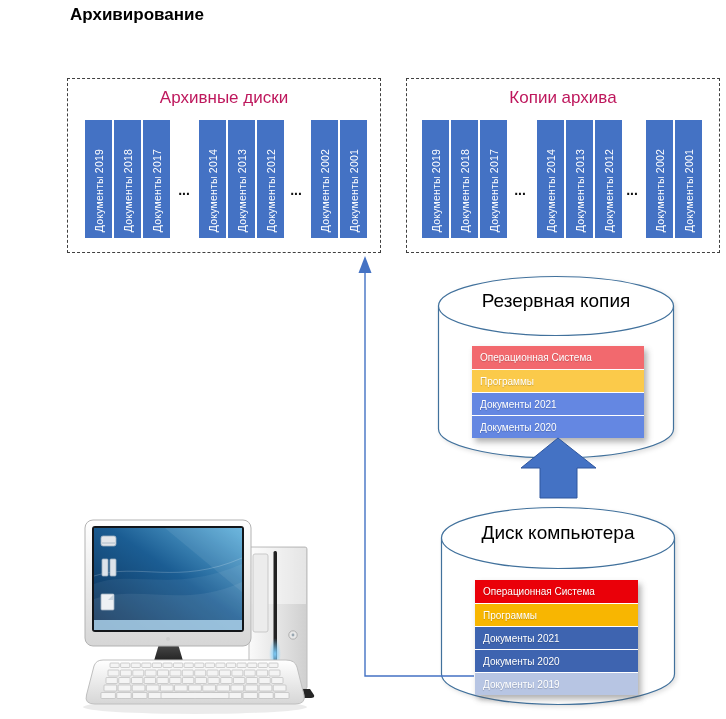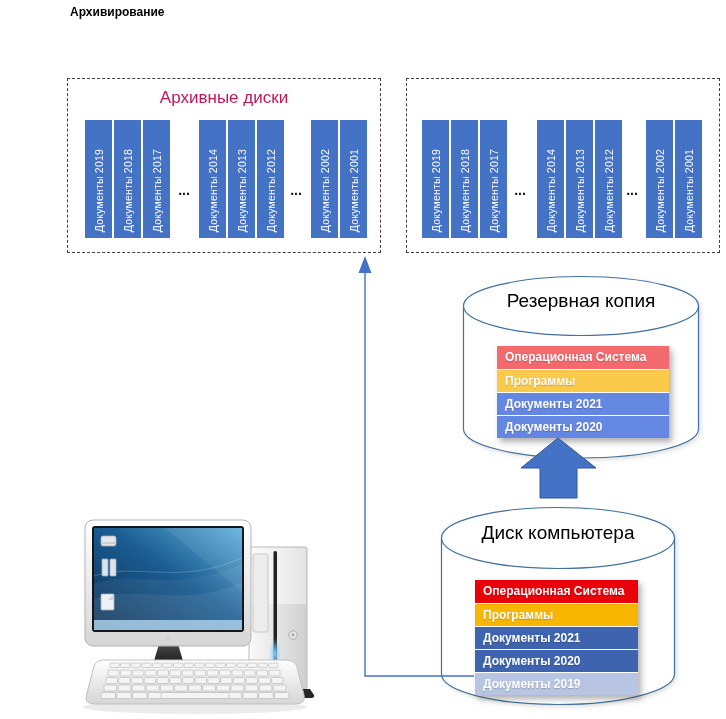--- a/index.html
+++ b/index.html
@@ -1,21 +1,21 @@
 <!DOCTYPE html>
 <html style="--bar-blue: #4472C4; --outline: #41719C; --connector: #4472C4; --arrow-fill: #4472C4; --arrow-stroke: #2E569E; --dash: #404040;"><head>
 <meta charset="utf-8">
 <style>
   html,body{margin:0;padding:0;background:#fff;}
   .canvas{
     position:relative;width:726px;height:719px;background:#fff;overflow:hidden;
     font-family:"Liberation Sans", sans-serif;color:#1a1a1a;
   }
   .main-title{
-    position:absolute;left:70px;top:5px;font-size:12px;font-weight:700;color:#000;
+    position:absolute;left:70px;top:5px;font-size:17px;font-weight:700;color:#000;
   }
   
   .archive-box{
     position:absolute;top:78px;height:175px;border:1.4px dashed var(--dash,#404040);
     box-sizing:border-box;background:#fff;
   }
   #box1{left:67px;width:314px;}
   #box2{left:406px;width:314px;}
   .box-title{
     position:absolute;left:0;top:9px;width:100%;text-align:center;font-size:17px;color:#be185d;
@@ -32,35 +32,35 @@
   .vbar span{
     writing-mode:vertical-rl;transform:rotate(180deg);
     color:#fff;font-size:10.5px;white-space:nowrap;letter-spacing:.2px;
   }
   .dots{position:absolute;top:62px;width:20px;text-align:center;
     font-size:14px;font-weight:700;color:#111;}
   #box1 .d0{left:106px;} #box1 .d1{left:218px;}
   #box2 .d0{left:103px;} #box2 .d1{left:215px;}
   
   .cylinder{position:absolute;}
-  #cyl1{left:437px;top:275px;width:238px;height:186px;margin-left:25px;}
+  #cyl1{left:437px;top:275px;width:238px;height:186px;}
   #cyl2{left:440px;top:506px;width:236px;height:201px;}
   .cyl-svg{position:absolute;left:0;top:0;filter:drop-shadow(2px 2px 2px rgba(0,0,0,0.12));}
   .cyl-svg path,.cyl-svg ellipse{fill:#fff;stroke:var(--outline,#41719C);stroke-width:1.2;}
   .cyl-title{
     position:absolute;left:0;width:100%;text-align:center;font-size:19px;color:#000;
   }
   #cyl1 .cyl-title{top:15px;}
   #cyl2 .cyl-title{top:16px;}
   .stack{position:absolute;box-shadow:3px 4px 6px rgba(80,80,80,.45);}
   #backup-stack{left:35px;top:71px;width:172px;}
   #disk-stack{left:35px;top:74px;width:163px;}
   .stack-row{
     height:23px;line-height:23px;box-sizing:border-box;color:#fff;
-    font-size:12px;font-weight:700;padding-left:8px;white-space:nowrap;
+    font-size:10px;font-weight:400;padding-left:8px;white-space:nowrap;
     text-shadow:0 1px 1px rgba(0,0,0,.2);
   }
   .stack-row + .stack-row{border-top:1px solid #fff;}
   
   #overlay{position:absolute;left:0;top:0;pointer-events:none;}
   .connector-line{fill:none;stroke:var(--connector,#4472C4);stroke-width:1.4;}
   .connector-head{fill:var(--connector,#4472C4);}
   .block-arrow{fill:var(--arrow-fill,#4472C4);stroke:var(--arrow-stroke,#2E569E);stroke-width:1;}
   
   #computer{position:absolute;left:73px;top:514px;}
@@ -104,20 +104,21 @@
             <span>Документы 2002</span>
           </div>
           <div class="vbar">
             <span>Документы 2001</span>
           </div>
         </div>
       </div>
   </div>
 
   <div class="archive-box" id="box2">
+    <div class="box-title">Копии архива</div>
     <div class="bars-row">
         <div class="bar-group g0">
           <div class="vbar">
             <span>Документы 2019</span>
           </div>
           <div class="vbar">
             <span>Документы 2018</span>
           </div>
           <div class="vbar">
             <span>Документы 2017</span>

